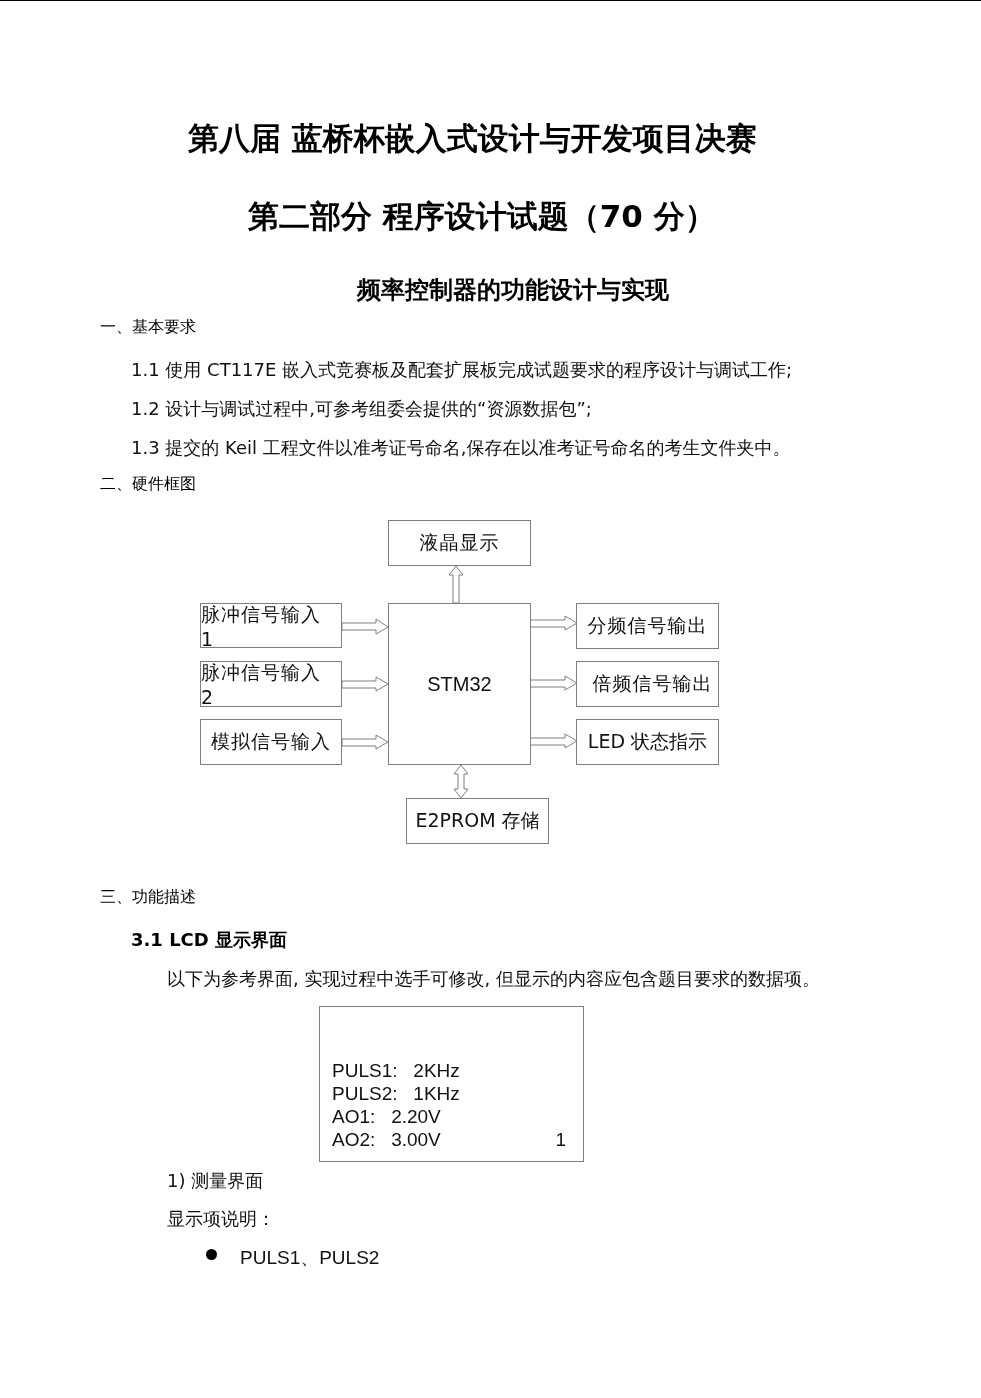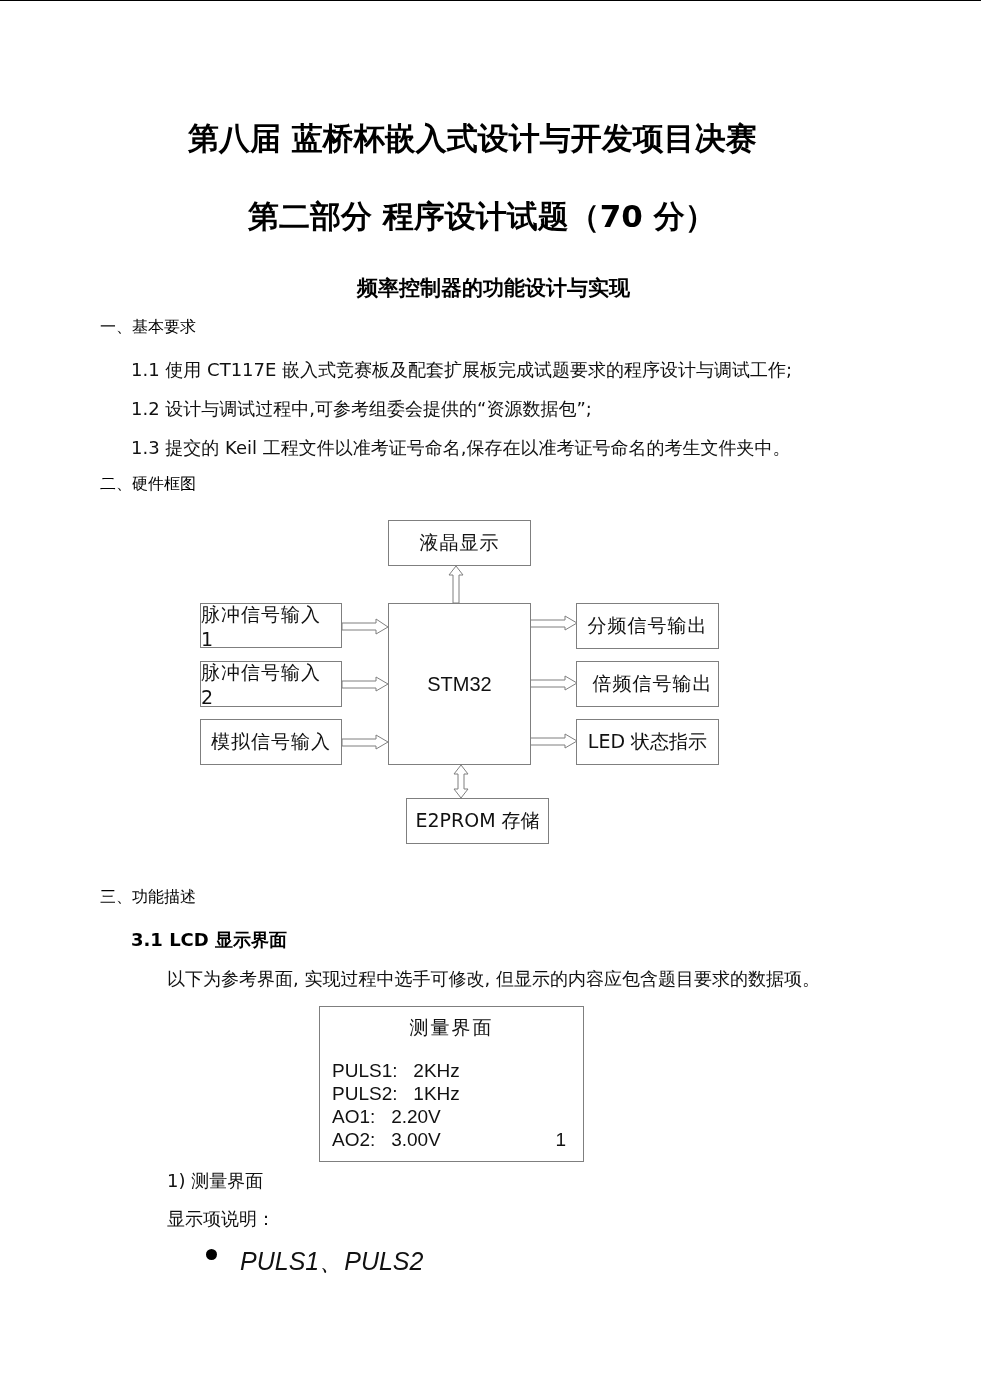--- a/index.html
+++ b/index.html
@@ -3,21 +3,21 @@
 <meta charset="utf-8">
 <style>
   html, body { margin: 0; padding: 0; background: #ffffff; }
   body {
     width: 981px; height: 1398px; position: relative; overflow: hidden;
     font-family: "DejaVu Sans", "Liberation Sans", sans-serif; color: #000;
   }
   .topline { position: absolute; left: 0; top: 0; width: 981px; height: 1px; background: #000; }
   .abs { position: absolute; white-space: nowrap; }
   .h1 { font-weight: bold; font-size: 31px; letter-spacing: 0px; }
-  .h3 { font-weight: bold; font-size: 21px; }
+  .h3 { font-weight: bold; font-size: 24px; }
   .sec { font-weight: normal; font-size: 16px; }
   .para { font-size: 18px; color: #111; }
   .sub { font-weight: bold; font-size: 18px; }
   .box {
     position: absolute; box-sizing: border-box; border: 1px solid #7f7f7f; background: #fff;
     display: flex; align-items: center; justify-content: center;
     font-size: 19px; color: #111; letter-spacing: 1px;
   }
   .lcd {
     position: absolute; left: 319px; top: 1006px; width: 265px; height: 156px;
@@ -75,24 +75,23 @@
   <div class="box" style="left:576px; top:603px; width:143px; height:46px;">分频信号输出</div>
   <div class="box" style="left:576px; top:661px; width:143px; height:46px;padding-left:10px;">倍频信号输出</div>
   <div class="box" style="left:576px; top:719px; width:143px; height:46px; letter-spacing:0;">LED 状态指示</div>
 </div>
 
 <div class="abs sec" style="left:100px; top:887px;">三、功能描述</div>
 <div class="abs sub" style="left:131px; top:928px;">3.1 LCD 显示界面</div>
 <div class="abs para" style="left:167px; top:967px;">以下为参考界面, 实现过程中选手可修改, 但显示的内容应包含题目要求的数据项。</div>
 
 <div class="lcd">
-  <div class="title">测量界面</div>
   <div class="row" style="top:53px;">PULS1:   2KHz</div>
   <div class="row" style="top:76px;">PULS2:   1KHz</div>
   <div class="row" style="top:99px;">AO1:   2.20V</div>
   <div class="row" style="top:122px;">AO2:   3.00V</div>
   <div class="idx">1</div>
 </div>
 
 <div class="abs para" style="left:167px; top:1169px;">1) 测量界面</div>
 <div class="abs para" style="left:167px; top:1207px;text-align:center;">显示项说明：</div>
 <div class="bullet"></div>
-<div class="abs para" style="left:240px; top:1245px; font-family:'Liberation Sans', sans-serif; font-size:25px;font-style:italic;">PULS1、PULS2</div>
+<div class="abs para" style="left:240px; top:1245px; font-family:'Liberation Sans', sans-serif; font-size:19px;">PULS1、PULS2</div>
 
 </body></html>

